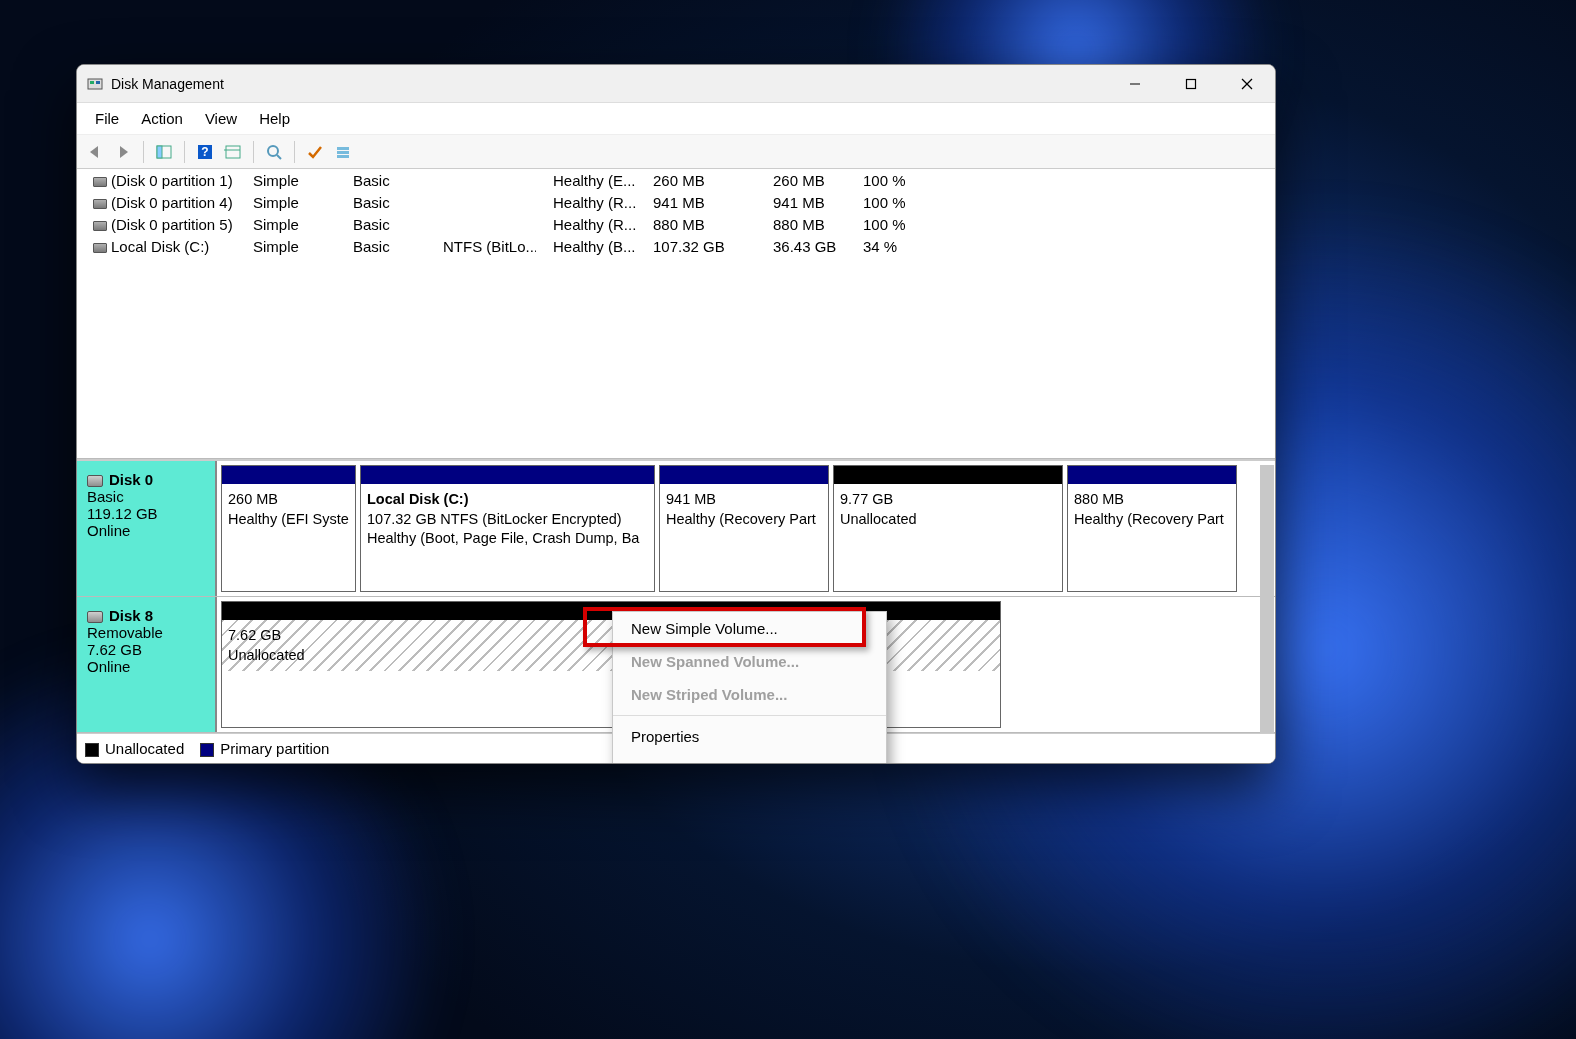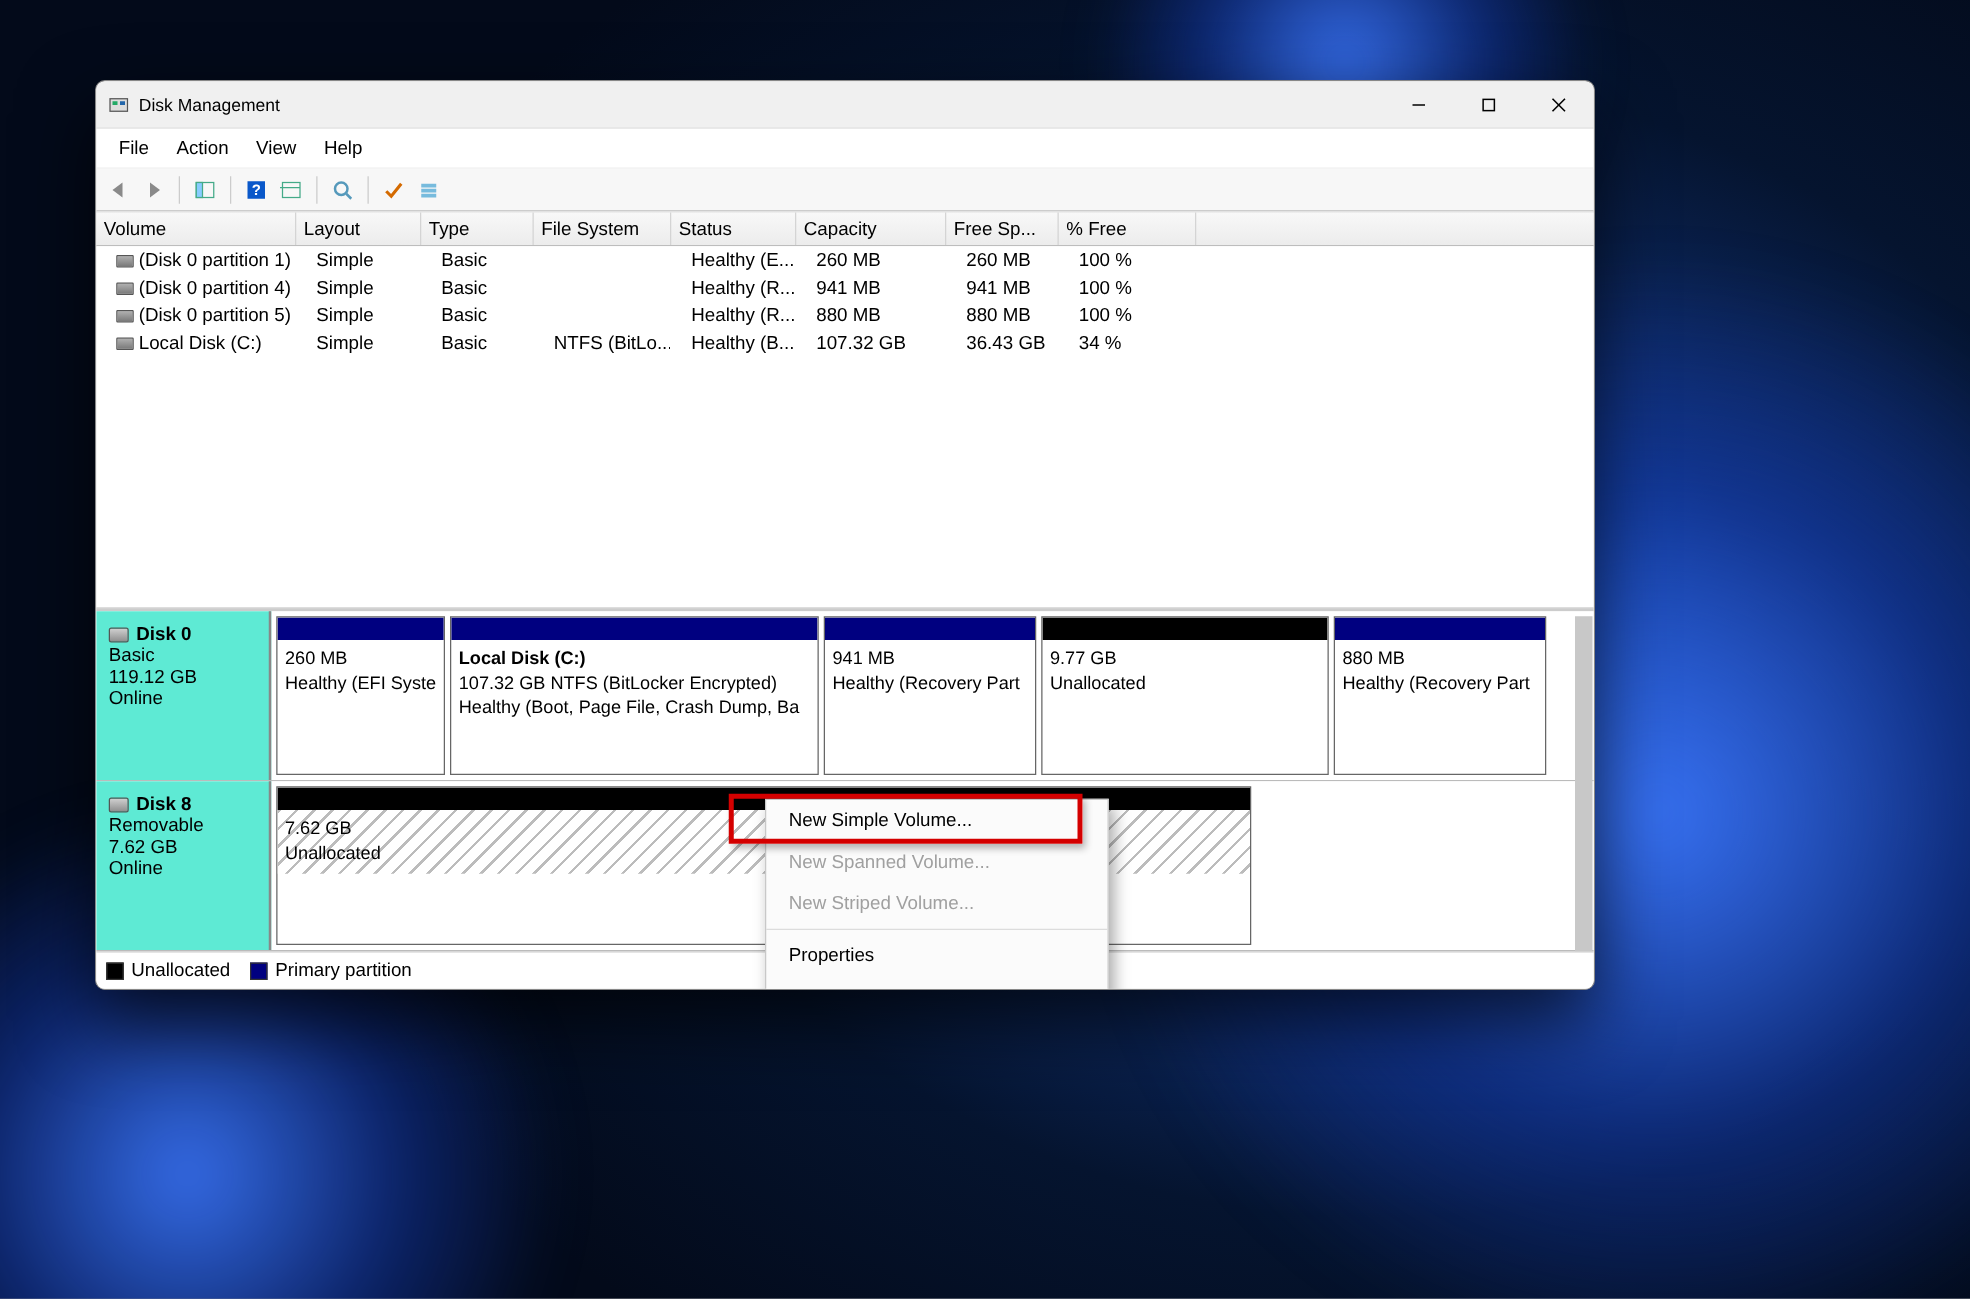--- a/index.html
+++ b/index.html
@@ -119,21 +119,21 @@
   .legend .sw { width:14px; height:14px; display:inline-block; border:1px solid #333; vertical-align:middle; margin-right:6px;}
   .sw-black{background:#000;} .sw-navy{background:#000080;}
 
   .context-menu {
     position:absolute; background:#fbfbfb; border:1px solid #c8c8c8;
     box-shadow: 4px 6px 12px rgba(0,0,0,0.35);
     width:275px; z-index:50;
     font-size:15px;
   }
   .context-menu .cm-item { padding:8px 18px; }
-  .context-menu .cm-item.disabled { color:#a0a0a0; }
+  .context-menu .cm-item.disabled { color:#a0a0a0;font-weight:bold; }
   .context-menu .cm-sep { height:1px; background:#dcdcdc; margin:4px 0; }
   .highlight-box {
     position:absolute; border:4px solid #d40000; z-index:60;
     box-shadow: 3px 4px 6px rgba(0,0,0,0.3);
     pointer-events:none;
   }
   .right-scroll-stub {
     position:absolute; right:1px; width:14px; background:#c8c8c8;
   }
 </style>
@@ -227,30 +227,20 @@
       </span>
     <span class="tool-ico">
         <svg viewBox="0 0 18 18">
           <rect x="3" y="4" width="12" height="3" fill="#7bd"></rect>
           <rect x="3" y="8" width="12" height="3" fill="#7bd"></rect>
           <rect x="3" y="12" width="12" height="3" fill="#7bd"></rect>
         </svg>
       </span>
   </div>
 
-  <div class="grid-header">
-    <div class="col c-vol">Volume</div>
-    <div class="col c-lay">Layout</div>
-    <div class="col c-typ">Type</div>
-    <div class="col c-fs">File System</div>
-    <div class="col c-st">Status</div>
-    <div class="col c-cap">Capacity</div>
-    <div class="col c-fr">Free Sp...</div>
-    <div class="col c-pct">% Free</div>
-  </div>
 
   <div class="grid-body" id="grid-body">
       <div class="grid-row">
         <div class="cell c-vol"><span class="vol-ico"></span>(Disk 0 partition 1)</div>
         <div class="cell c-lay">Simple</div>
         <div class="cell c-typ">Basic</div>
         <div class="cell c-fs"></div>
         <div class="cell c-st">Healthy (E...</div>
         <div class="cell c-cap">260 MB</div>
         <div class="cell c-fr">260 MB</div>

